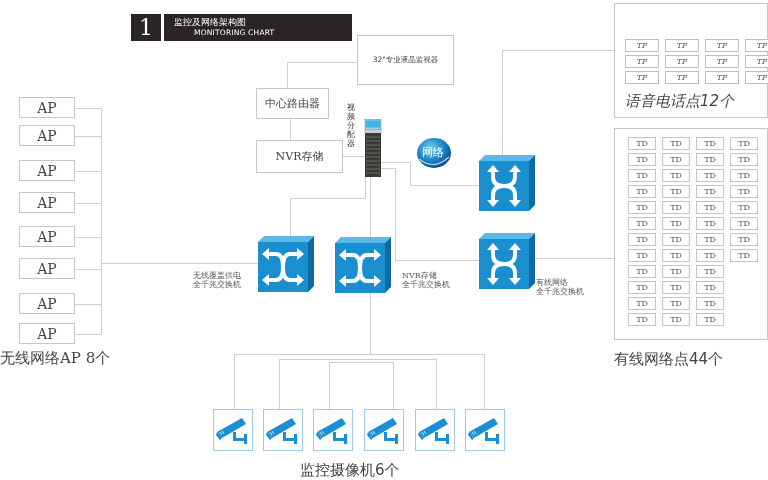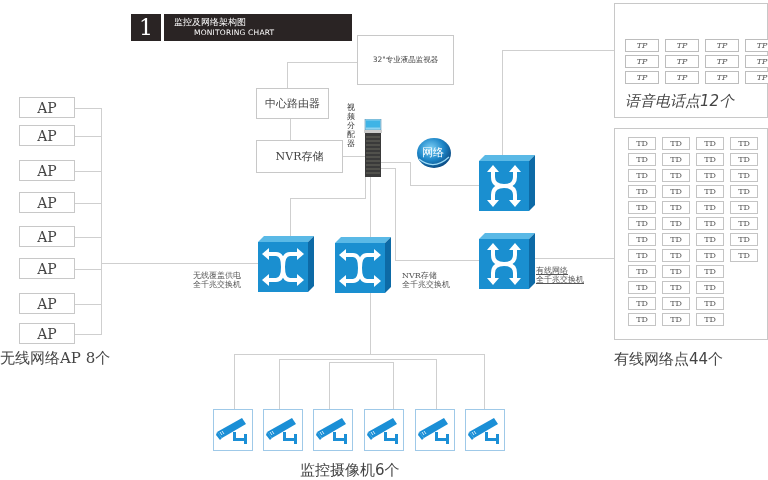--- a/index.html
+++ b/index.html
@@ -204,21 +204,21 @@
       <path d="M36 14 L36 22 Q36 31 25 31 Q14 31 14 40 L14 48"></path>
     </g>
     <g fill="#fff">
       <polygon points="14,10 8,17 20,17"></polygon>
         <polygon points="36,10 30,17 42,17"></polygon>
       <polygon points="14,52 8,45 20,45"></polygon>
         <polygon points="36,52 30,45 42,45"></polygon>
     </g>
   </svg>
 </div>
-<div class="small-label" style="left:536px;top:266px;text-decoration:underline;">有线网络
+<div class="small-label" style="left:536px;top:278px;">有线网络
 全千兆交换机</div>
 
 <div>
   <div class="box ap" style="left:19px;top:97px;">AP</div>
   <div class="box ap" style="left:19px;top:125px;">AP</div>
   <div class="box ap" style="left:19px;top:160px;">AP</div>
   <div class="box ap" style="left:19px;top:192px;">AP</div>
   <div class="box ap" style="left:19px;top:226px;">AP</div>
   <div class="box ap" style="left:19px;top:258px;">AP</div>
   <div class="box ap" style="left:19px;top:293px;">AP</div>

